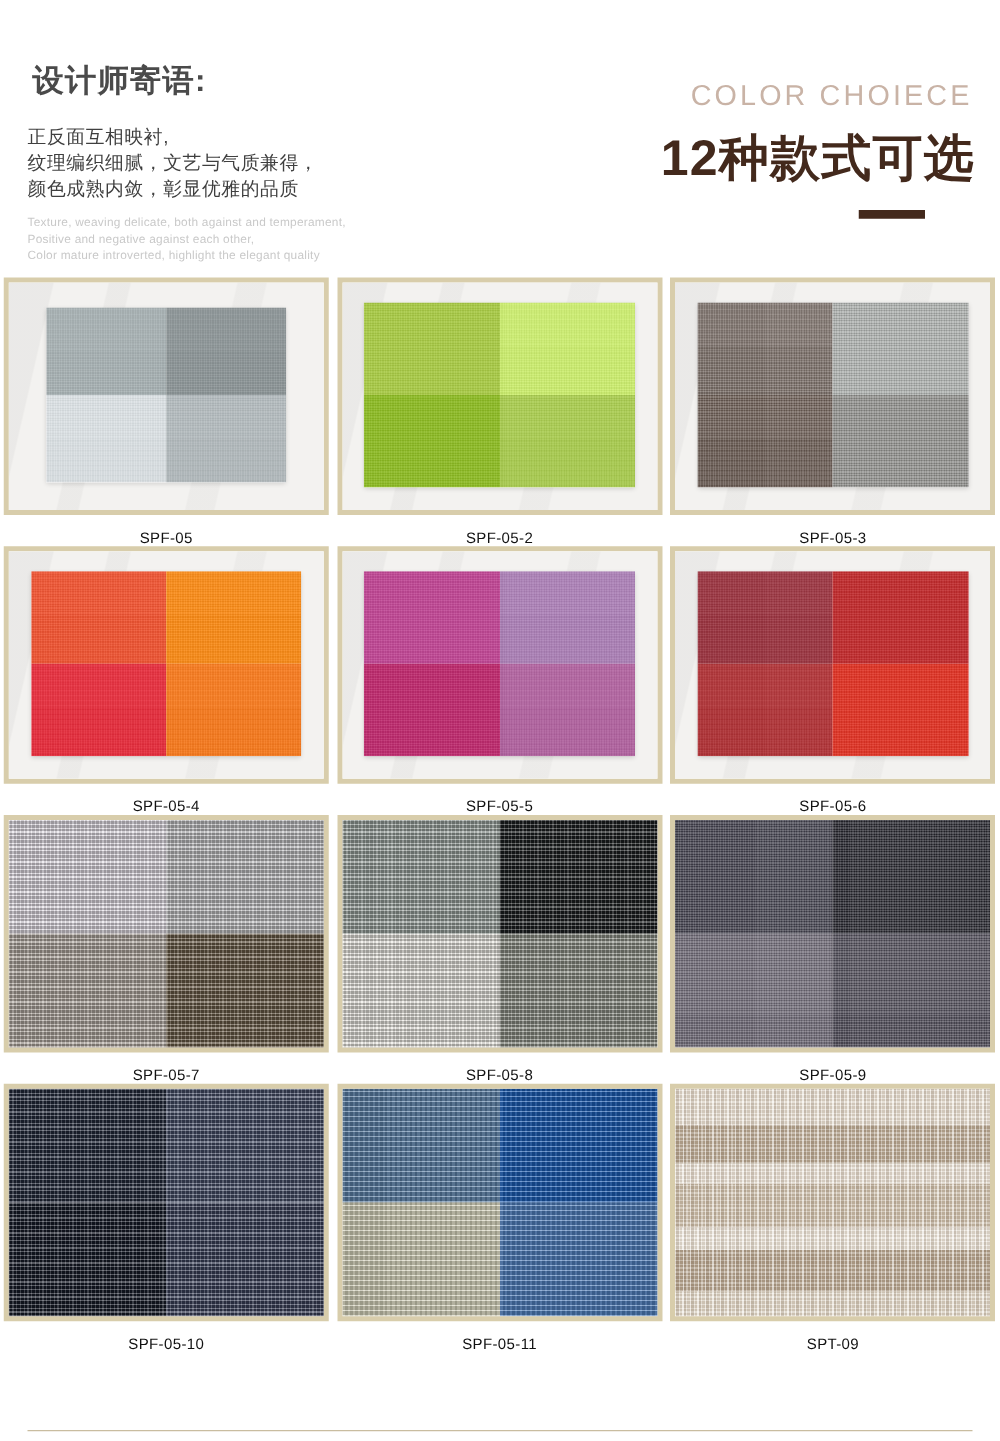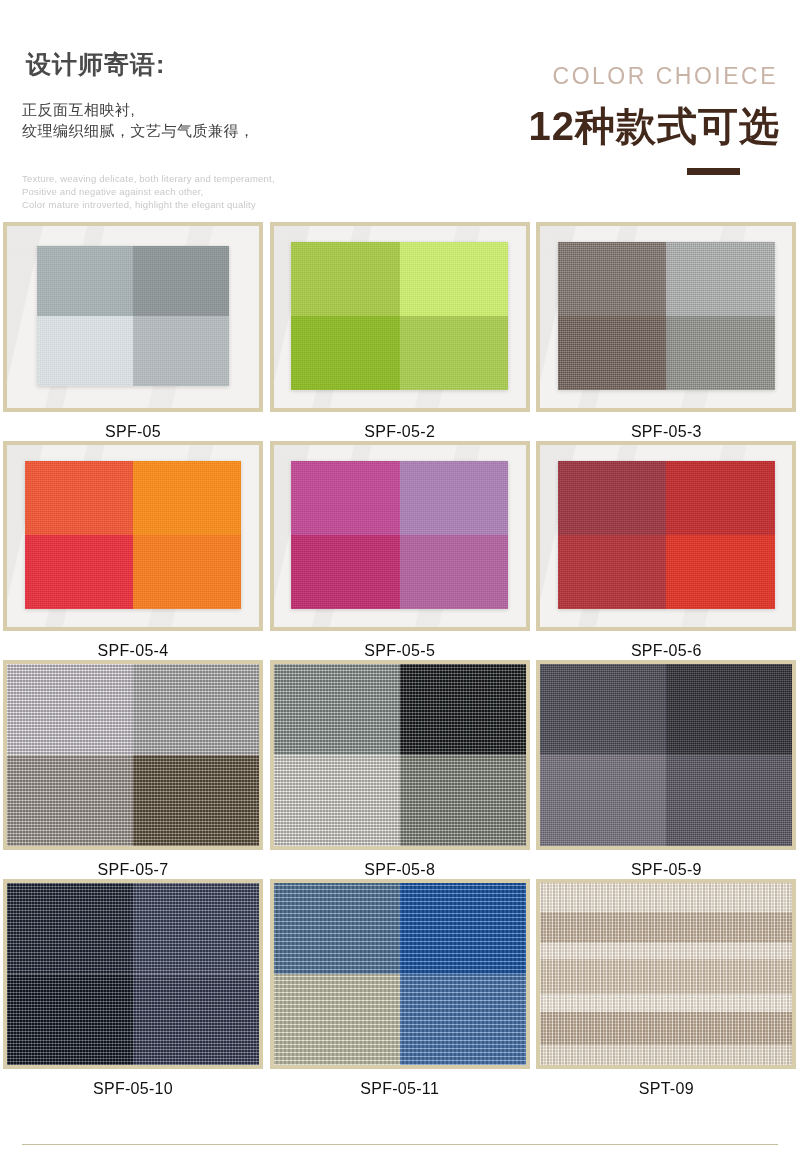--- a/index.html
+++ b/index.html
@@ -120,21 +120,21 @@
   .mat.stripes{display:block;}
   .stripe{position:relative;width:100%;}
   .stripe::after{
     content:"";position:absolute;inset:0;pointer-events:none;
     background-image:
       repeating-linear-gradient(90deg,rgba(255,255,255,.55) 0 1px,rgba(120,100,80,.22) 1px 3px,rgba(255,255,255,.30) 3px 4px,rgba(140,120,98,.10) 4px 6px),
       repeating-linear-gradient(0deg,rgba(255,255,255,.30) 0 1px,rgba(120,100,80,.14) 1px 3px);
   }
 
   .label{
-    font-size:16px;color:#111111;
+    font-size:12px;color:#111111;
     margin-top:11px;
     letter-spacing:.3px;
     white-space:nowrap;
     text-align:center;
   }
 
   .bottom-rule{
     position:absolute;left:22px;bottom:8px;
     width:756px;height:1px;background:#c9bda0;
   }
@@ -142,24 +142,25 @@
 </head>
 <body>
 
 <div class="header">
 
   <div class="designer-title">设计师寄语:</div>
 
   <div class="cn-lines">
     <div>正反面互相映衬,</div>
     <div>纹理编织细腻，文艺与气质兼得，</div>
+    <div>颜色成熟内敛，彰显优雅的品质</div>
   </div>
 
   <div class="en-lines">
-    <div>Texture, weaving delicate, both literary and temperament,</div>
+    <div>Texture, weaving delicate, both against and temperament,</div>
     <div>Positive and negative against each other,</div>
     <div>Color mature introverted, highlight the elegant quality</div>
   </div>
 
   <div class="color-choice" style="color: rgb(201, 179, 166);">COLOR CHOIECE</div>
   <div class="big-cn" style="color: rgb(67, 41, 28);">12种款式可选</div>
   <div class="brown-dash" style="background: rgb(67, 41, 28);"></div>
 </div>
 
 <div class="grid" id="grid">

